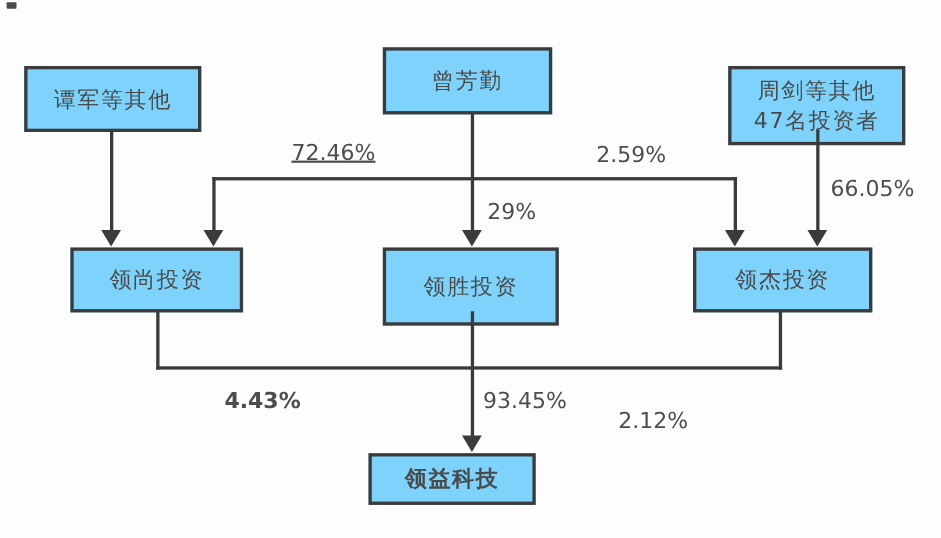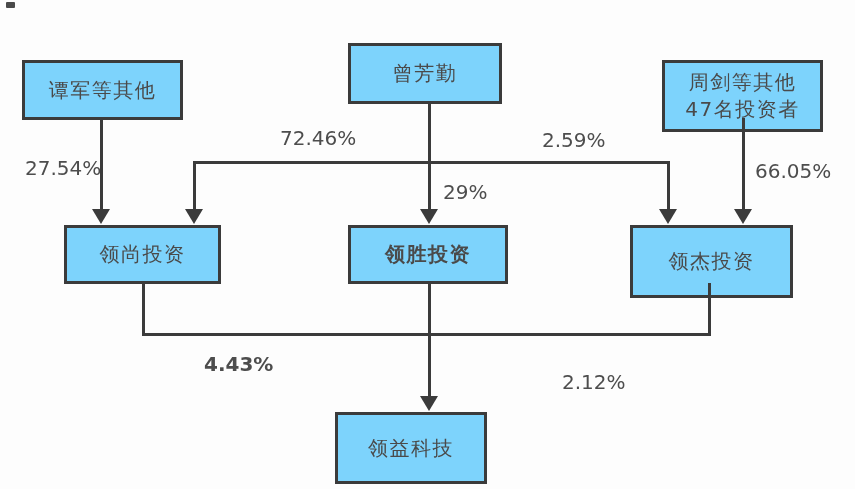--- a/index.html
+++ b/index.html
@@ -46,23 +46,23 @@
     width: 9px; height: 6px;
     background: #4a4a4a;
     border-radius: 1px;
   }
 
   
   .n-tanjun   { left: 22px;  top: 60px;  width: 161px; height: 60px; }
   .n-zeng     { left: 348px; top: 43px;  width: 154px; height: 61px; }
   .n-zhoujian { left: 662px; top: 60px;  width: 161px; height: 72px; }
   .n-lingshang{ left: 64px;  top: 225px; width: 157px; height: 59px; }
-  .n-lingsheng{ left: 348px; top: 225px; width: 160px; height: 59px; font-weight: bold; }
-  .n-lingjie  { left: 630px; top: 225px; width: 163px; height: 73px; }
-  .n-lingyi   { left: 335px; top: 412px; width: 152px; height: 72px; }
+  .n-lingsheng{ left: 348px; top: 225px; width: 160px; height: 71px; }
+  .n-lingjie  { left: 630px; top: 225px; width: 163px; height: 59px; }
+  .n-lingyi   { left: 335px; top: 412px; width: 152px; height: 47px; font-weight: bold; }
 
   
   .l-tanjun-v    { left: 100px; top: 119px; width: 3px;   height: 92px; }
   .a-tanjun      { left: 92px;  top: 209px; }
   .l-top-h       { left: 193px; top: 161px; width: 477px; height: 3px; }
   .l-elbowL-v    { left: 193px; top: 161px; width: 3px;   height: 50px; }
   .a-elbowL      { left: 185px; top: 209px; }
   .l-zeng-v      { left: 428px; top: 103px; width: 3px;   height: 108px; }
   .a-zeng        { left: 420px; top: 209px; }
   .l-elbowR-v    { left: 667px; top: 161px; width: 3px;   height: 49px; }
@@ -70,21 +70,21 @@
   .l-zhoujian-v  { left: 742px; top: 118px; width: 3px;   height: 93px; }
   .a-zhoujian    { left: 734px; top: 209px; }
   .l-lingshang-v { left: 142px; top: 283px; width: 3px;   height: 53px; }
   .l-bottom-h    { left: 142px; top: 333px; width: 569px; height: 3px; }
   .l-lingjie-v   { left: 708px; top: 283px; width: 3px;   height: 53px; }
   .l-lingsheng-v { left: 428px; top: 283px; width: 3px;   height: 114px; }
   .a-lingsheng   { left: 420px; top: 396px; }
 
   
   .p-2754 { left: 25px;  top: 156px; }
-  .p-7246 { left: 280px; top: 126px; }
+  .p-7246 { left: 265px; top: 126px; text-decoration: underline; }
   .p-259  { left: 542px; top: 128px; }
   .p-100  { left: 443px; top: 180px; }
   .p-9741 { left: 755px; top: 159px; }
   .p-443  { left: 204px; top: 352px; font-weight: bold; }
   .p-9345 { left: 439px; top: 352px; }
   .p-212  { left: 562px; top: 352px; margin-top: 18px; }
 </style>
 </head>
 <body>
 
@@ -130,21 +130,21 @@
 
   <div class="vline l-zhoujian-v"></div>
   <div class="arr a-zhoujian"></div>
 
   <div class="vline l-lingshang-v"></div>
   <div class="hline l-bottom-h"></div>
   <div class="vline l-lingjie-v"></div>
   <div class="vline l-lingsheng-v"></div>
   <div class="arr a-lingsheng"></div>
 
-  <div class="pct p-2754">27.54%</div>
   <div class="pct p-7246">72.46%</div>
   <div class="pct p-100">29%</div>
   <div class="pct p-259">2.59%</div>
   <div class="pct p-9741">66.05%</div>
   <div class="pct p-443">4.43%</div>
+  <div class="pct p-9345">93.45%</div>
   <div class="pct p-212">2.12%</div>
 
 </div>
 
 </body></html>

